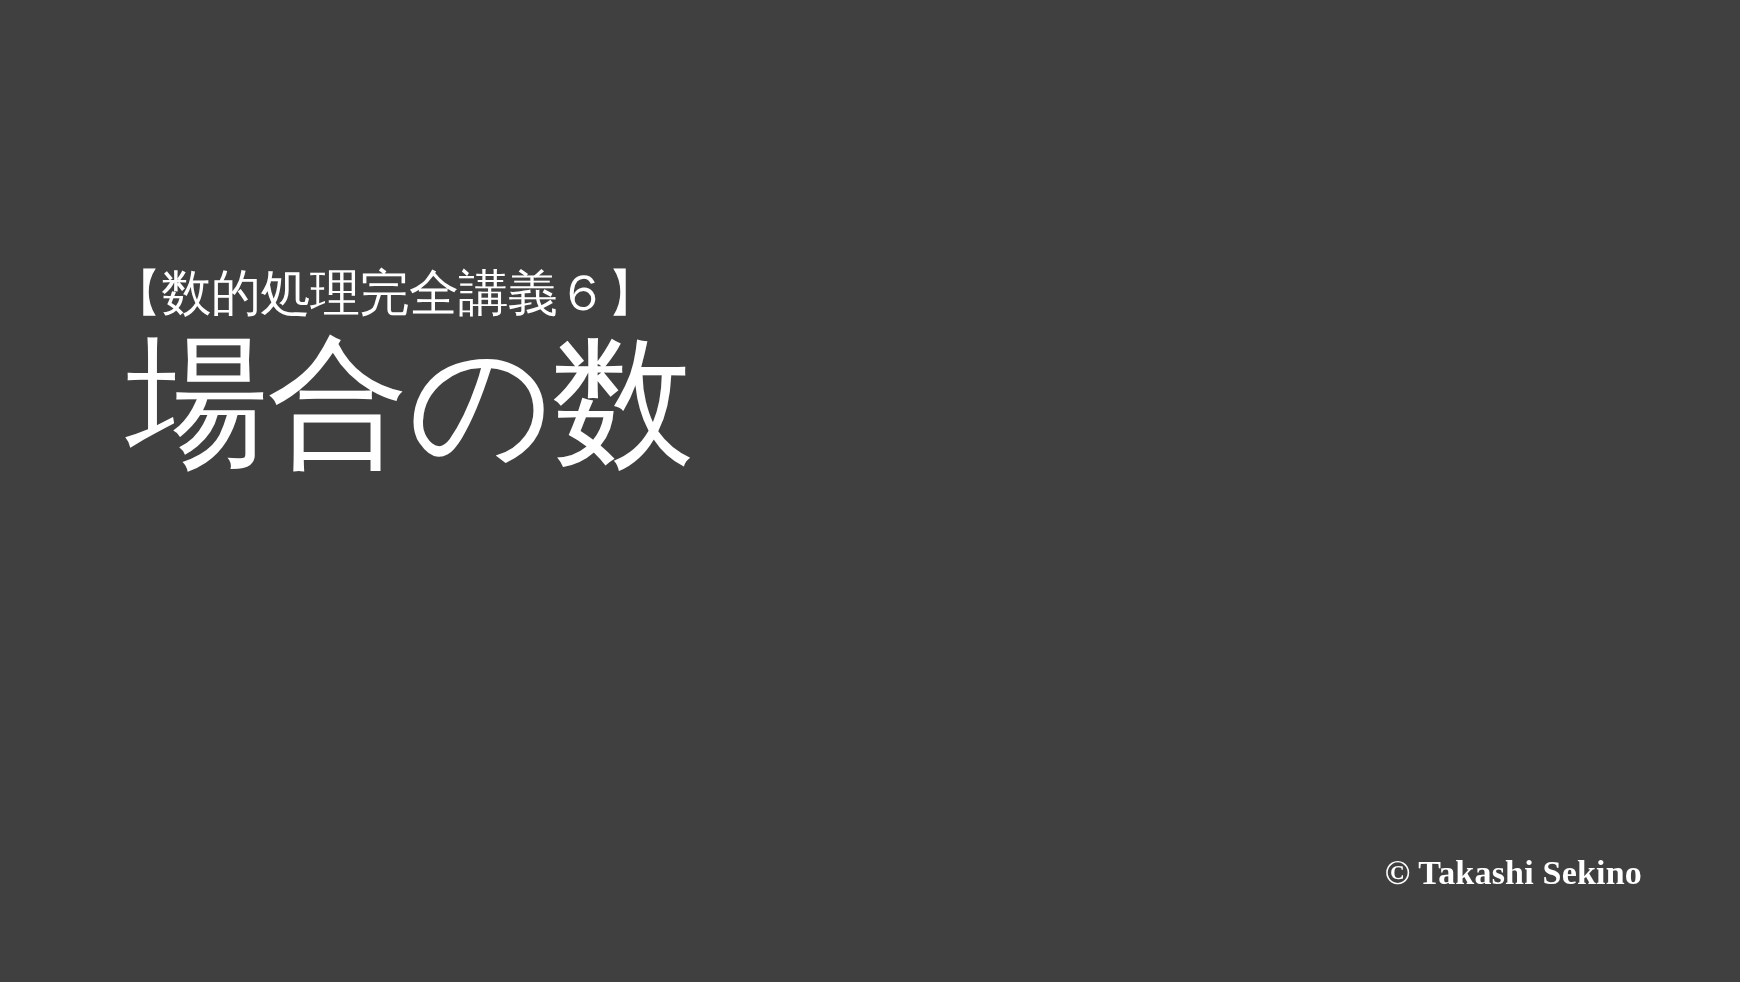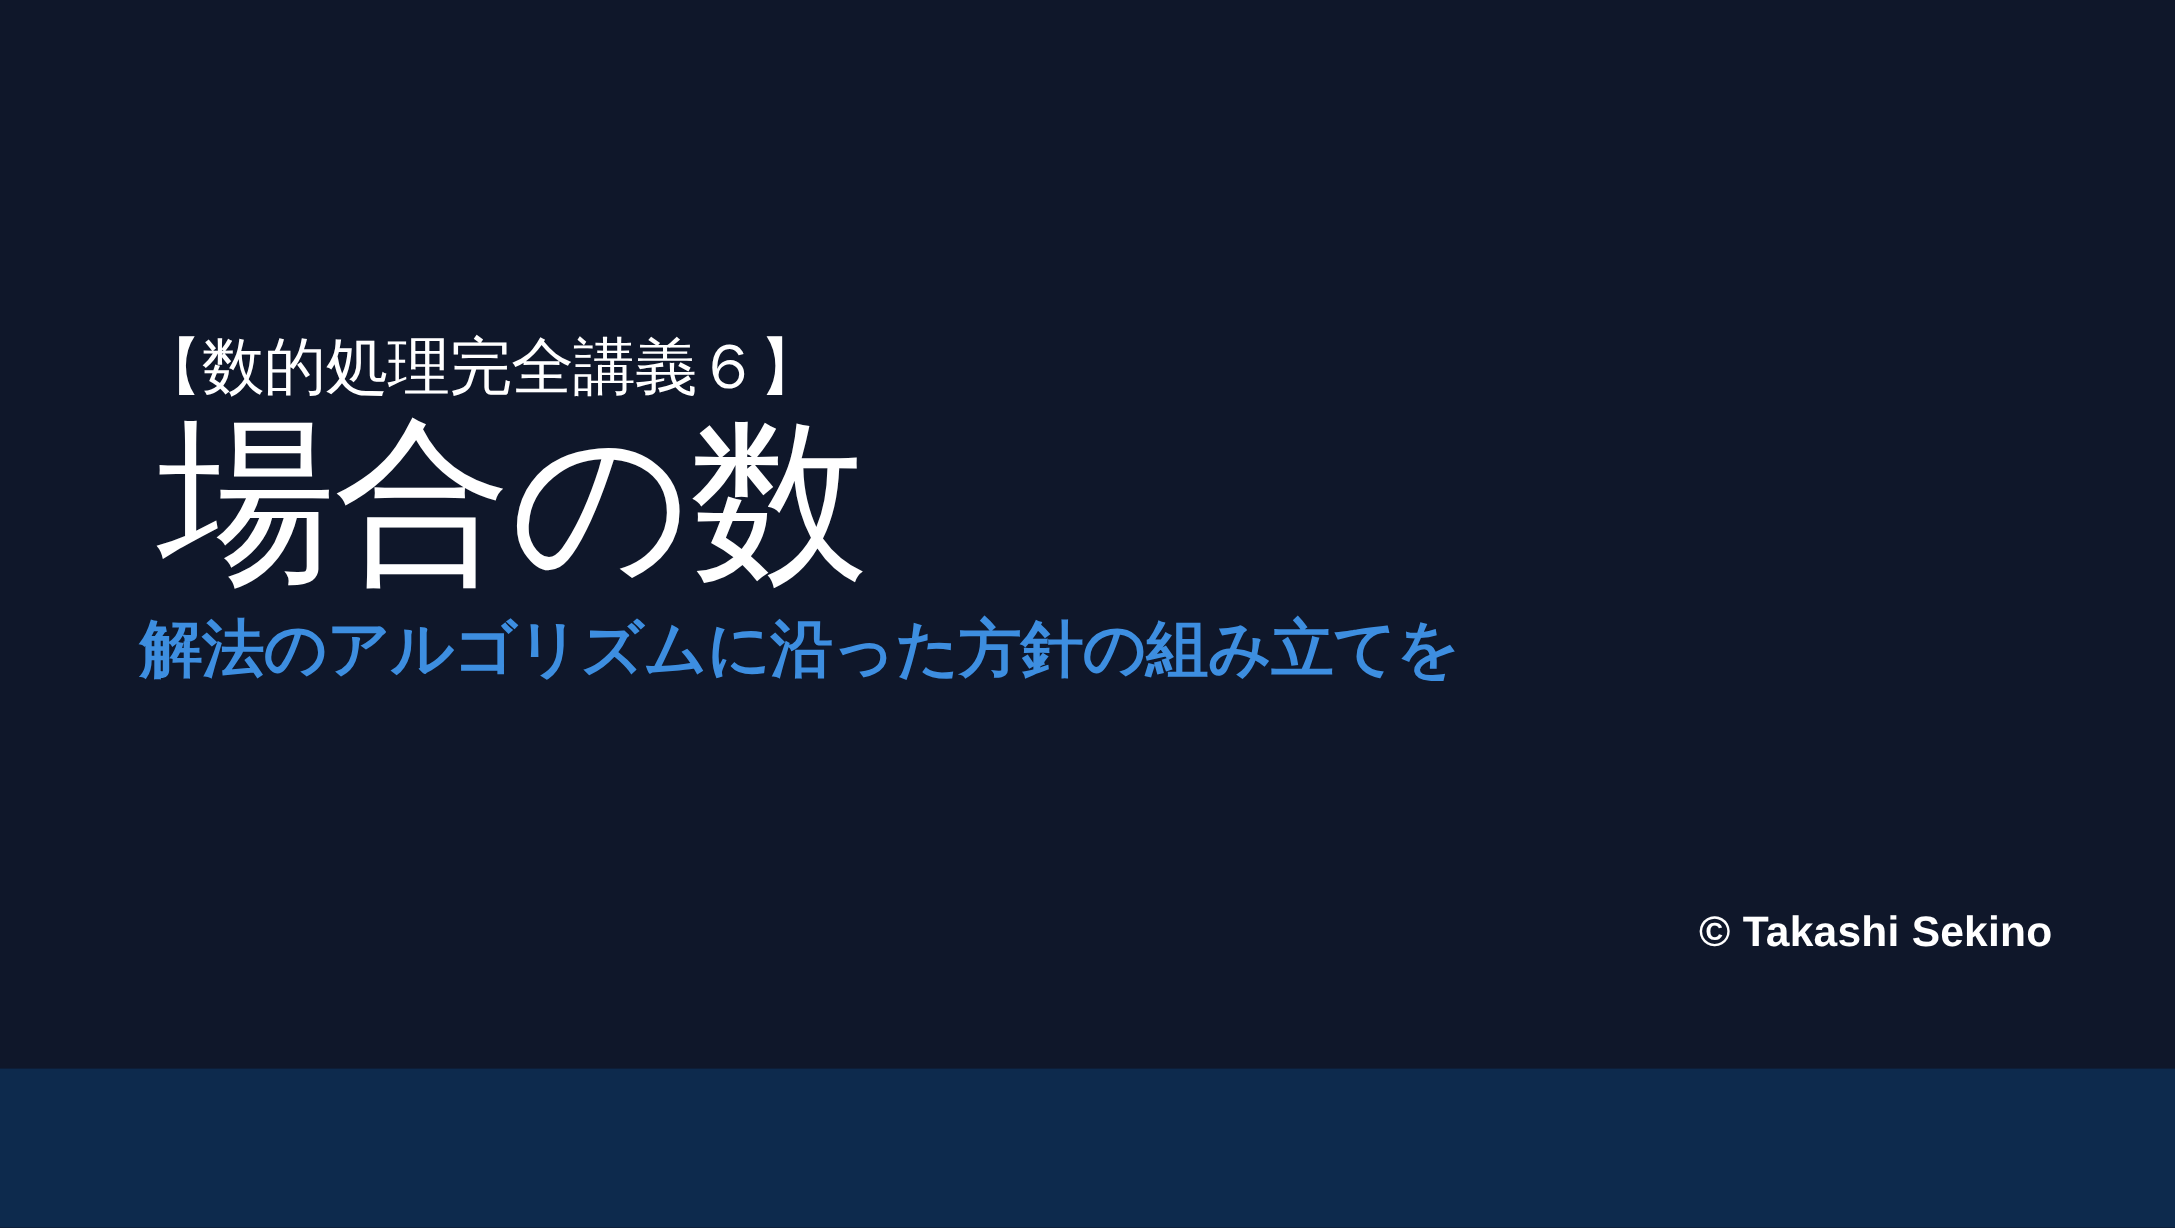--- a/index.html
+++ b/index.html
@@ -9,23 +9,23 @@
     background: #0d2a4d;
   }
   body {
     font-family: "Liberation Sans", "DejaVu Sans", sans-serif;
     -webkit-font-smoothing: antialiased;
   }
 
   .slide {
     position: relative;
     width: 1740px;
-    height: 855px;
+    height: 982px;
     overflow: hidden;
-    background-color: #0f172a;
+    background-color: #404040;
     box-sizing: border-box;
   }
 
   
   .title-block {
     position: absolute;
     left: 112px;
     top: 268px;
     width: 1480px;
   }
@@ -65,36 +65,35 @@
     white-space: nowrap;
     margin: 16px 0 0 0;
   }
 
   
   .copyright {
     position: absolute;
     right: 98px;
     bottom: 92px;
     color: #ffffff;
-    font-family: Liberation Sans, sans-serif;
+    font-family: Liberation Serif, serif;
     font-weight: 700;
     font-size: 34px;
     line-height: 1;
     letter-spacing: 0.2px;
     white-space: nowrap;
   }
 </style>
 </head>
 <body>
 
 <div class="slide">
 
   <div class="title-block">
     <span class="eyebrow">【数的処理完全講義６】</span>
 
     <span class="main-title">場合の数</span>
 
-    <span class="subtitle">解法のアルゴリズムに沿った方針の組み立てを</span>
   </div>
 
   <div class="copyright">© Takashi Sekino</div>
 
 </div>
 
 </body></html>

